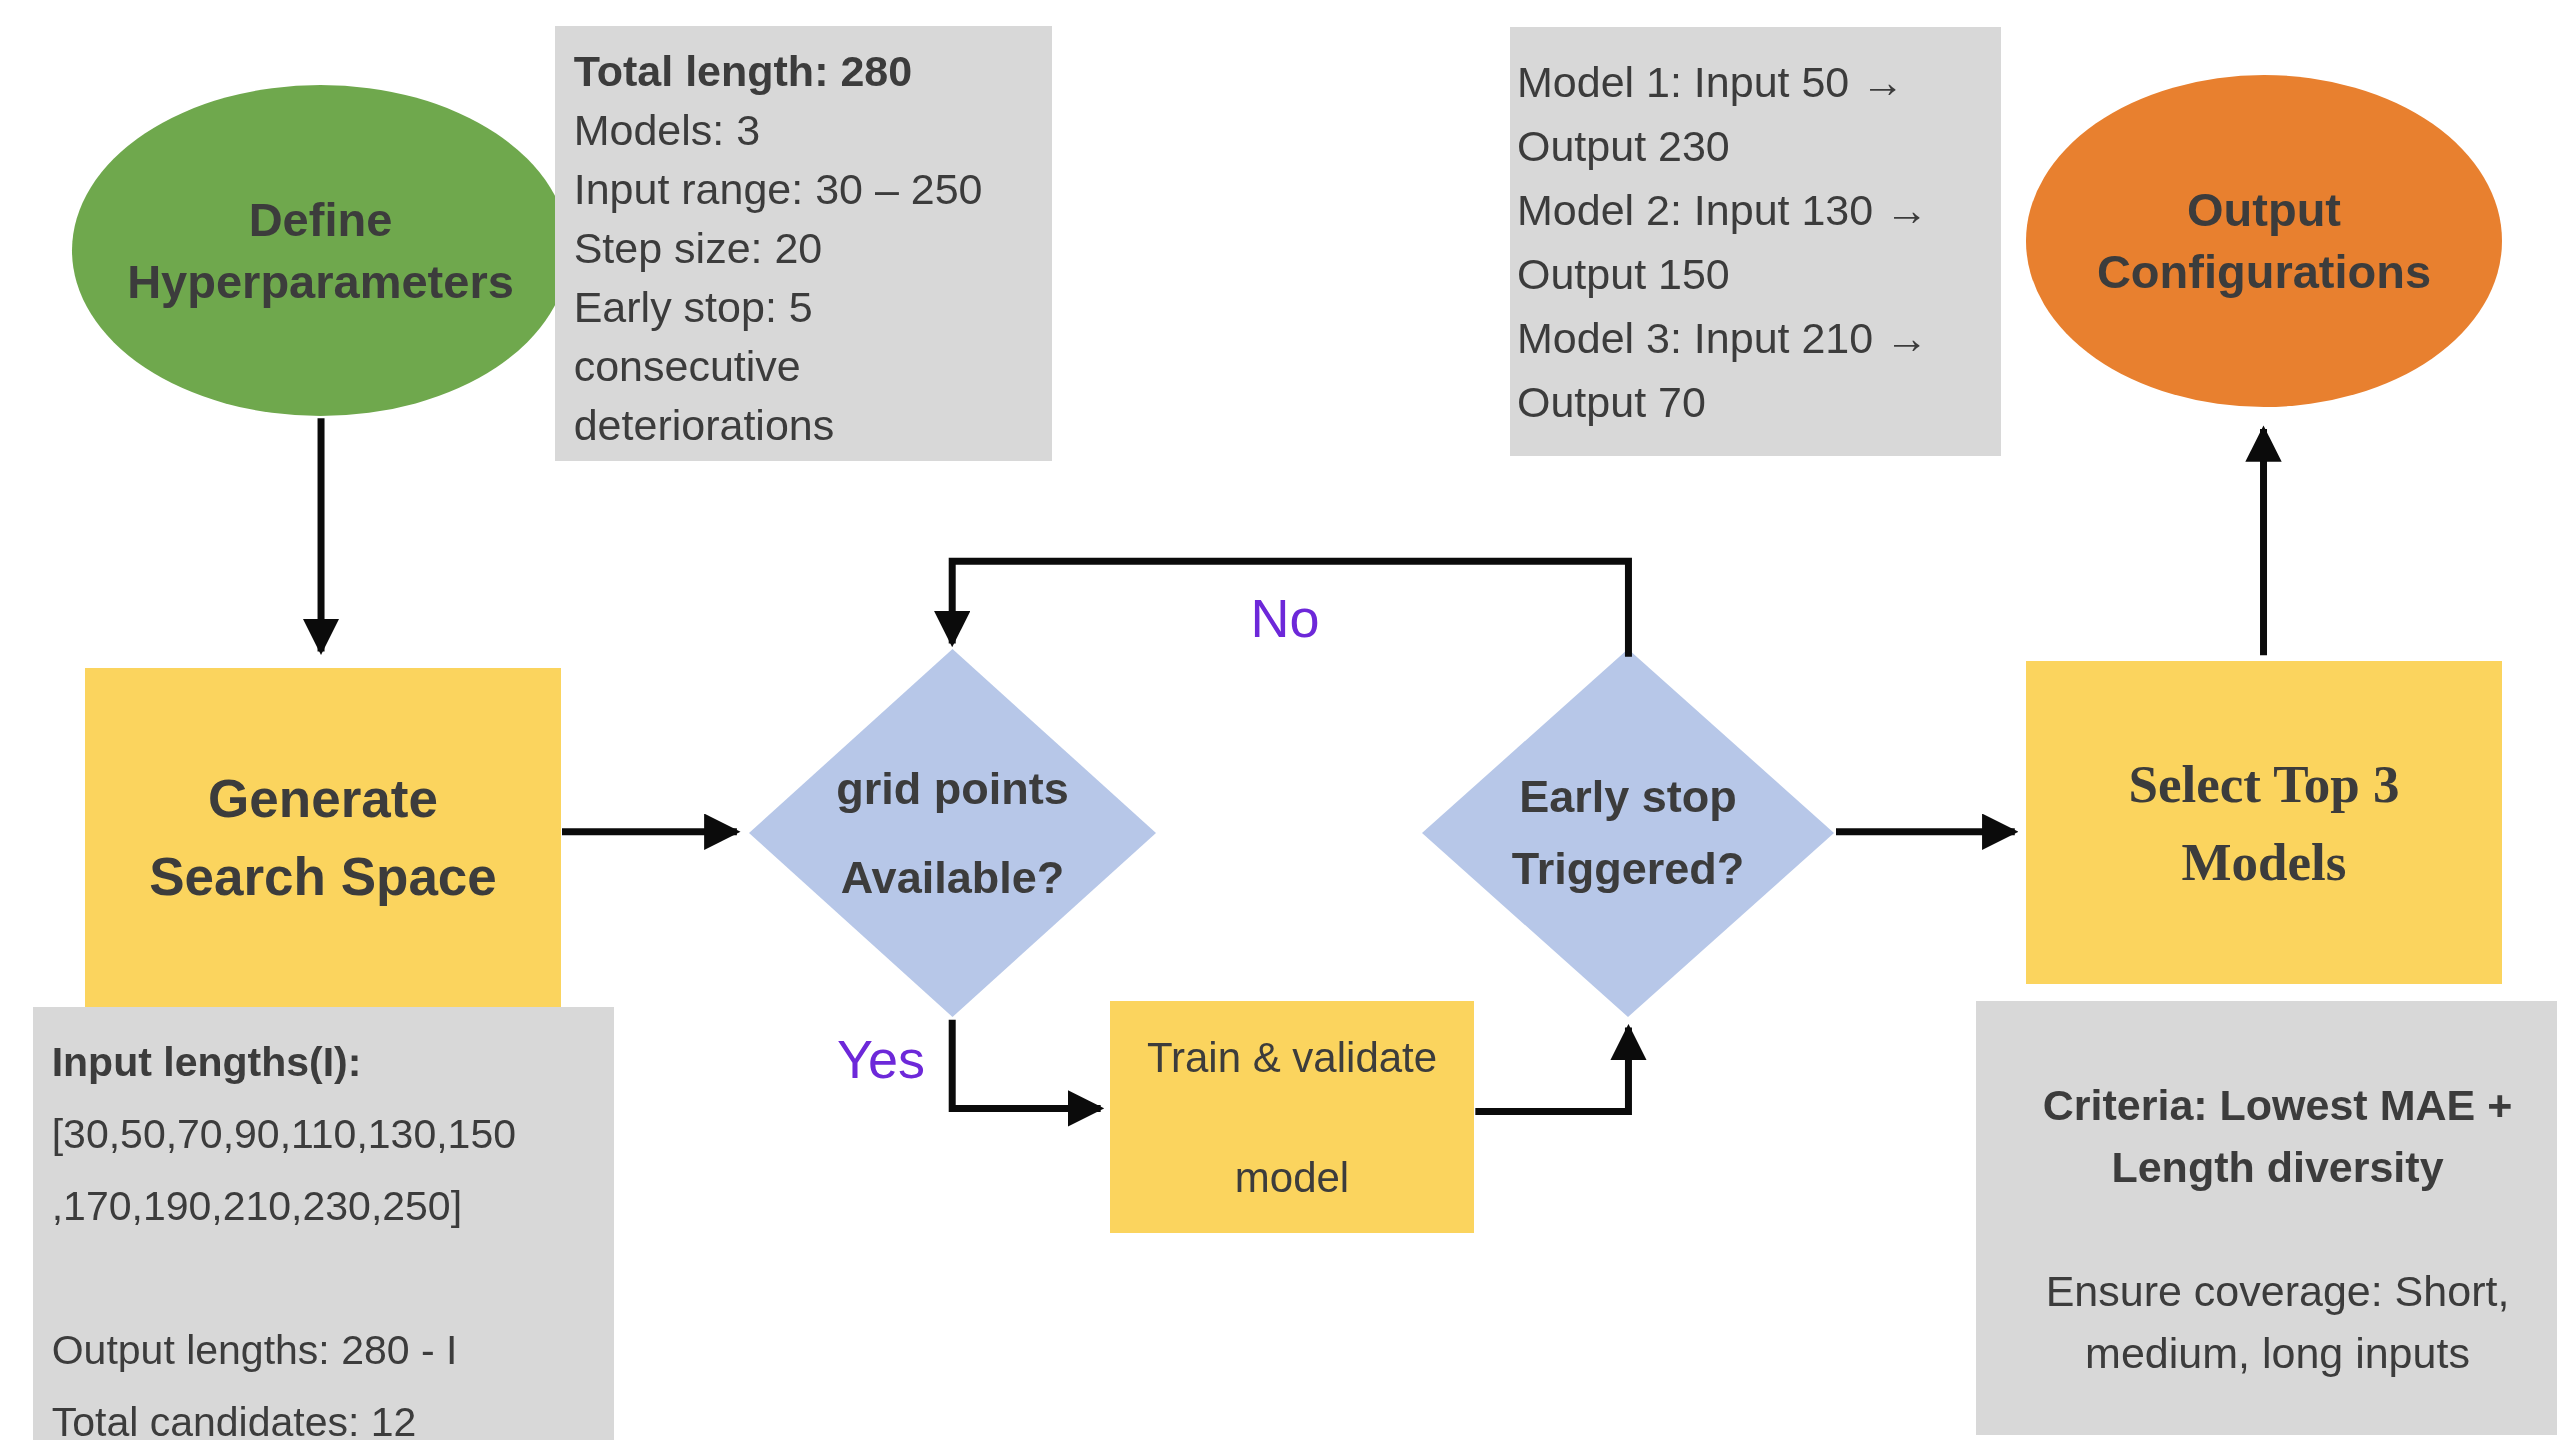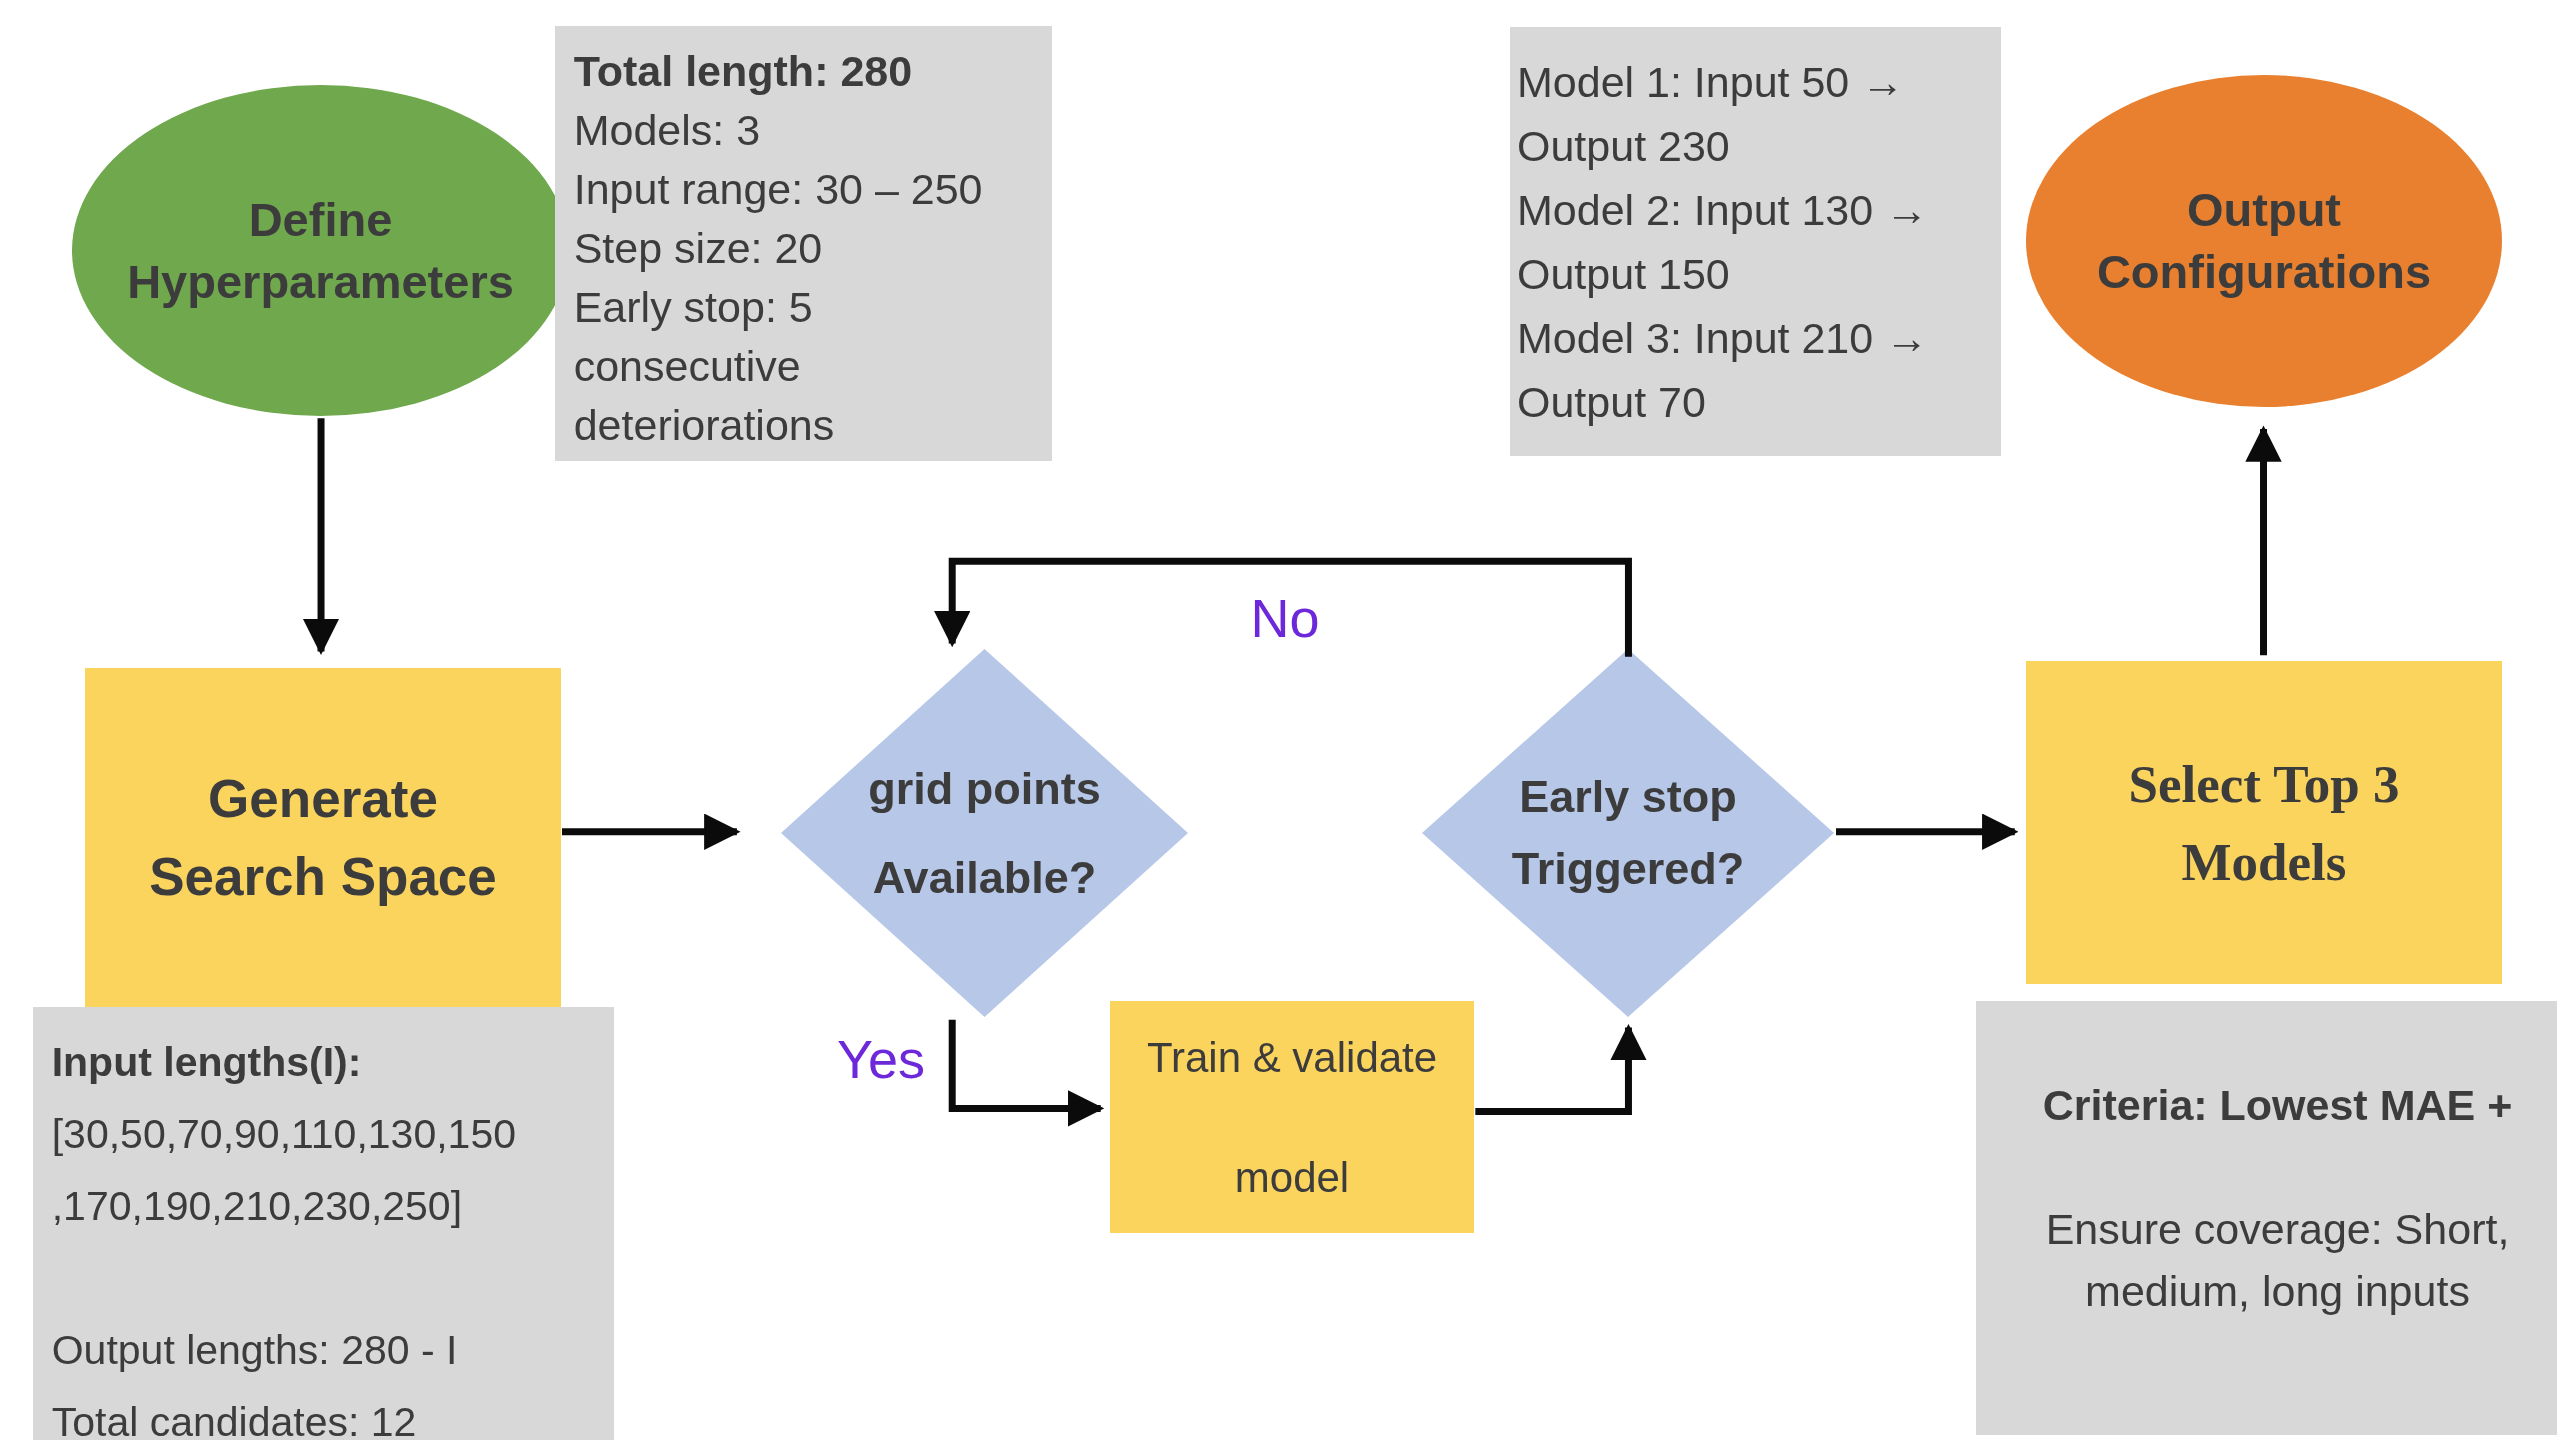--- a/index.html
+++ b/index.html
@@ -61,21 +61,21 @@
   <div class="shape ellipse" style="left:2026px;top:75px;width:476px;height:332px;background:#e8802f;">
     <div class="title">Output</div>
     <div class="title">Configurations</div>
   </div>
 
   <div class="shape yellow" style="left:85px;top:668px;width:476px;height:340px;">
     <div class="boxtitle">Generate</div>
     <div class="boxtitle">Search Space</div>
   </div>
 
-  <div class="shape diamond" style="left:781px;top:649px;width:407px;height:368px;gap:17px;">
+  <div class="shape diamond" style="left:749px;top:649px;width:407px;height:368px;gap:17px;">
     <div class="dmtitle">grid points</div>
     <div class="dmtitle">Available?</div>
   </div>
 
   <div class="shape diamond" style="left:1422px;top:649px;width:412px;height:368px;">
     <div class="dmtitle">Early stop</div>
     <div class="dmtitle">Triggered?</div>
   </div>
 
   <div class="shape yellow" style="left:1110px;top:1001px;width:364px;height:232px;gap:33px;">
@@ -92,20 +92,21 @@
     <div class="ln b">Input lengths(I):</div>
     <div class="ln">[30,50,70,90,110,130,150</div>
     <div class="ln">,170,190,210,230,250]</div>
     <div class="ln">&nbsp;</div>
     <div class="ln">Output lengths: 280 - I</div>
     <div class="ln">Total candidates: 12</div>
   </div>
 
   <div class="graynote note-criteria">
     <div class="ln b">Criteria: Lowest MAE +</div>
+    <div class="ln b">Length diversity</div>
     <div class="ln">&nbsp;</div>
     <div class="ln">Ensure coverage: Short,</div>
     <div class="ln">medium, long inputs</div>
   </div>
 
   <div class="edge-label" style="left:1285px;top:618px;">No</div>
   <div class="edge-label" style="left:881px;top:1059px;">Yes</div>
 
   <svg id="arrows" width="2576" height="1452" viewBox="0 0 3314 1868" xmlns="http://www.w3.org/2000/svg">
     <defs>

